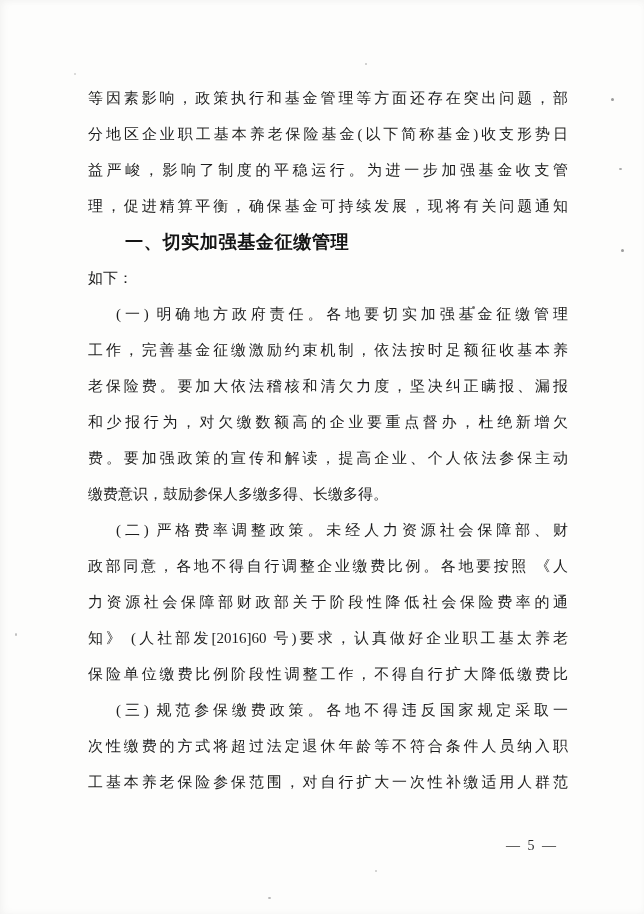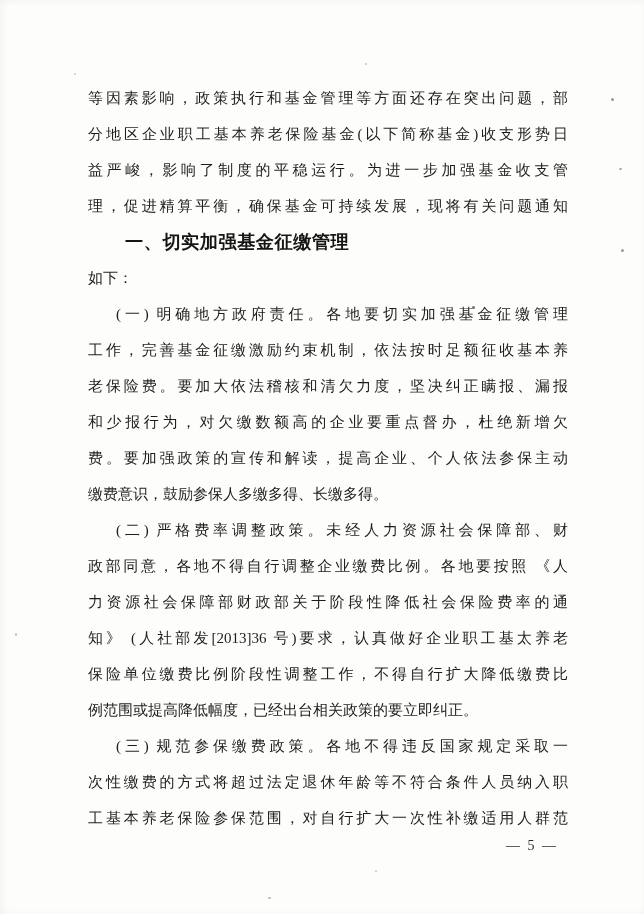--- a/index.html
+++ b/index.html
@@ -82,23 +82,22 @@
       <div class="line plain">如下：</div>
       <div class="line para1">(一) 明确地方政府责任。各地要切实加强基金征缴管理</div>
       <div class="line fill">工作，完善基金征缴激励约束机制，依法按时足额征收基本养</div>
       <div class="line fill">老保险费。要加大依法稽核和清欠力度，坚决纠正瞒报、漏报</div>
       <div class="line fill">和少报行为，对欠缴数额高的企业要重点督办，杜绝新增欠</div>
       <div class="line fill">费。要加强政策的宣传和解读，提高企业、个人依法参保主动</div>
       <div class="line plain">缴费意识，鼓励参保人多缴多得、长缴多得。</div>
       <div class="line para2">(二) 严格费率调整政策。未经人力资源社会保障部、财</div>
       <div class="line fill">政部同意，各地不得自行调整企业缴费比例。各地要按照 《人</div>
       <div class="line fill">力资源社会保障部财政部关于阶段性降低社会保险费率的通</div>
-      <div class="line fill">知》 (人社部发[2013]36 号)要求，认真做好企业职工基太养老</div>
+      <div class="line fill">知》 (人社部发[2016]60 号)要求，认真做好企业职工基太养老</div>
       <div class="line fill">保险单位缴费比例阶段性调整工作，不得自行扩大降低缴费比</div>
-      <div class="line plain">例范围或提高降低幅度，已经出台相关政策的要立即纠正。</div>
       <div class="line para3">(三) 规范参保缴费政策。各地不得违反国家规定采取一</div>
       <div class="line fill">次性缴费的方式将超过法定退休年龄等不符合条件人员纳入职</div>
       <div class="line fill">工基本养老保险参保范围，对自行扩大一次性补缴适用人群范</div>
     </div>
 
   <div class="page-number">— 5 —</div>
 
   <div class="speck" style="left:365px; top:63px;  width:2px; height:2px; background:#c2c2c2;"></div>
   <div class="speck" style="left:611px; top:98px;  width:3px; height:3px; background:#9a9a9a;"></div>
   <div class="speck" style="left:619px; top:168px; width:3px; height:2px; background:#a8a8a8;"></div>

